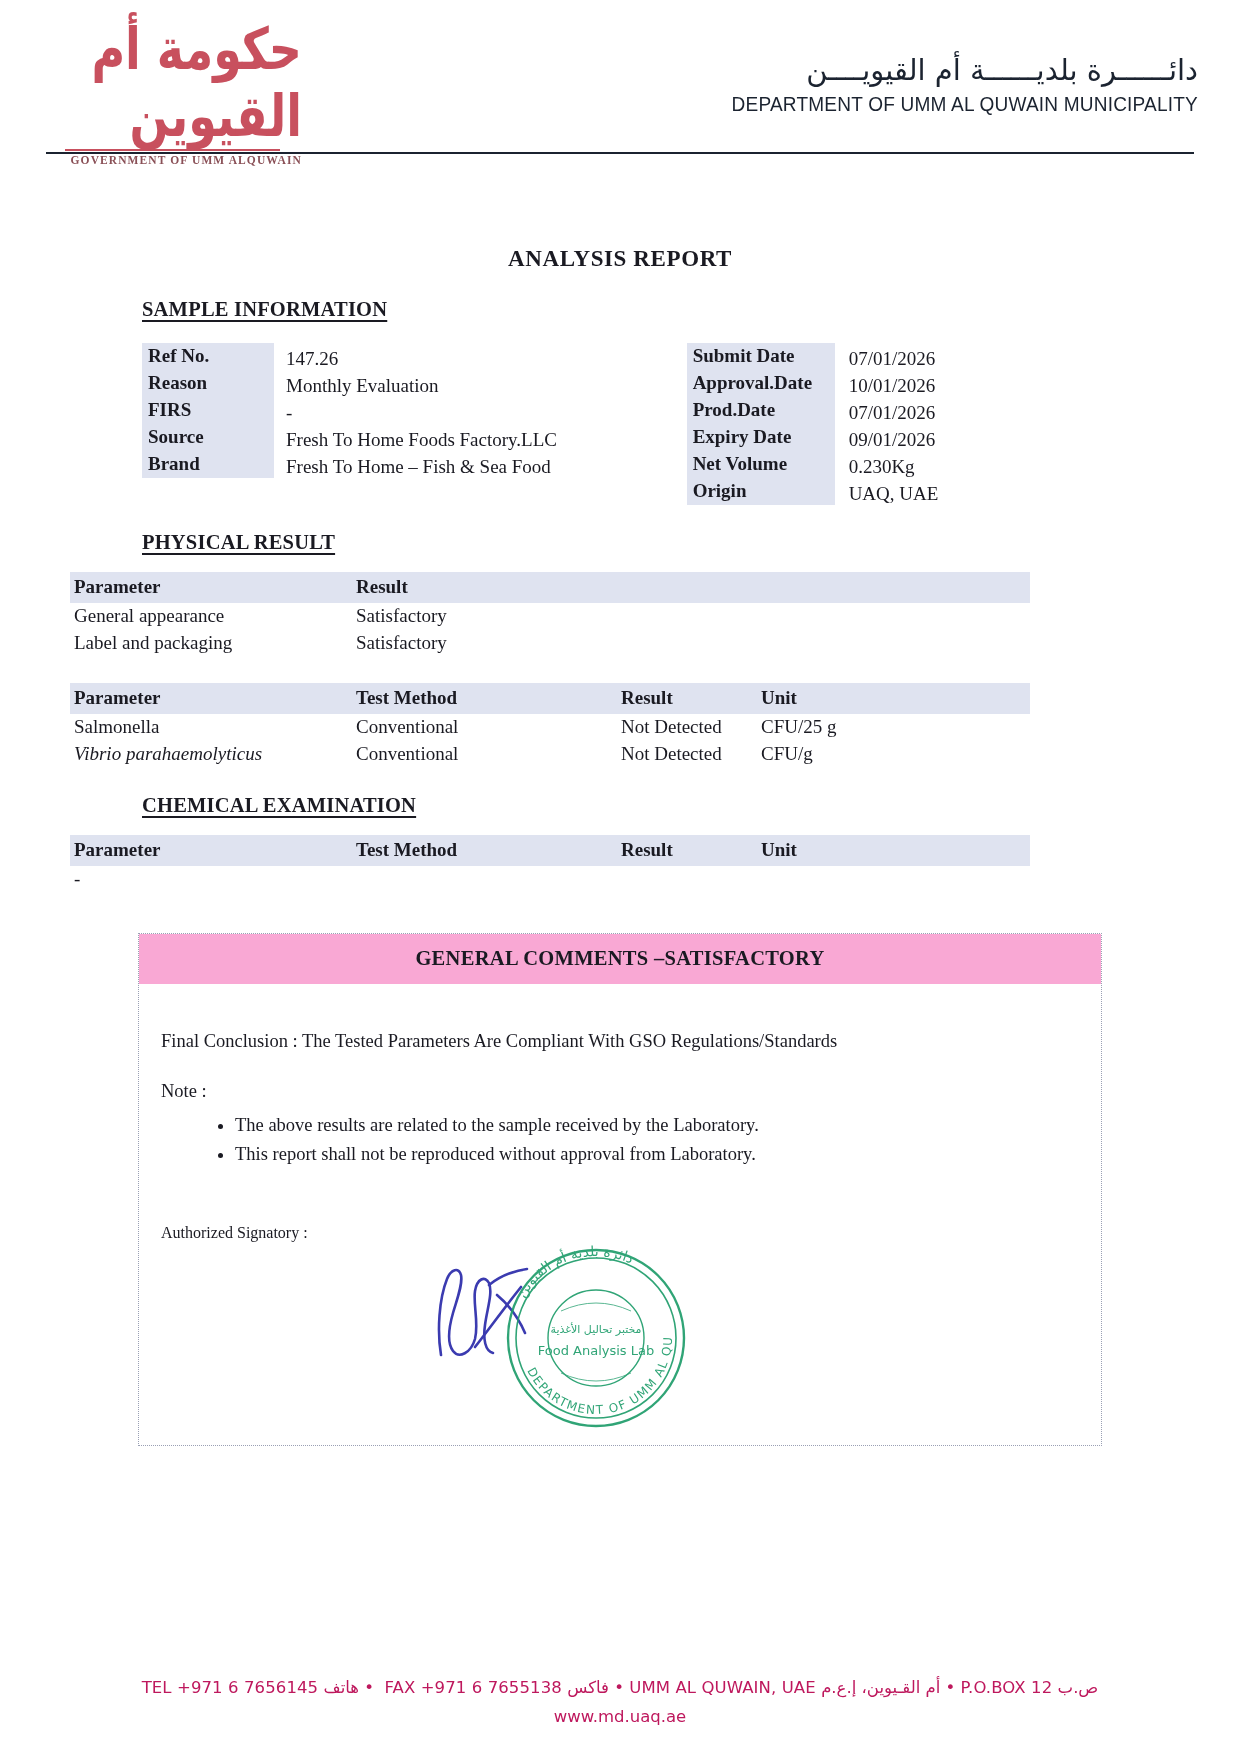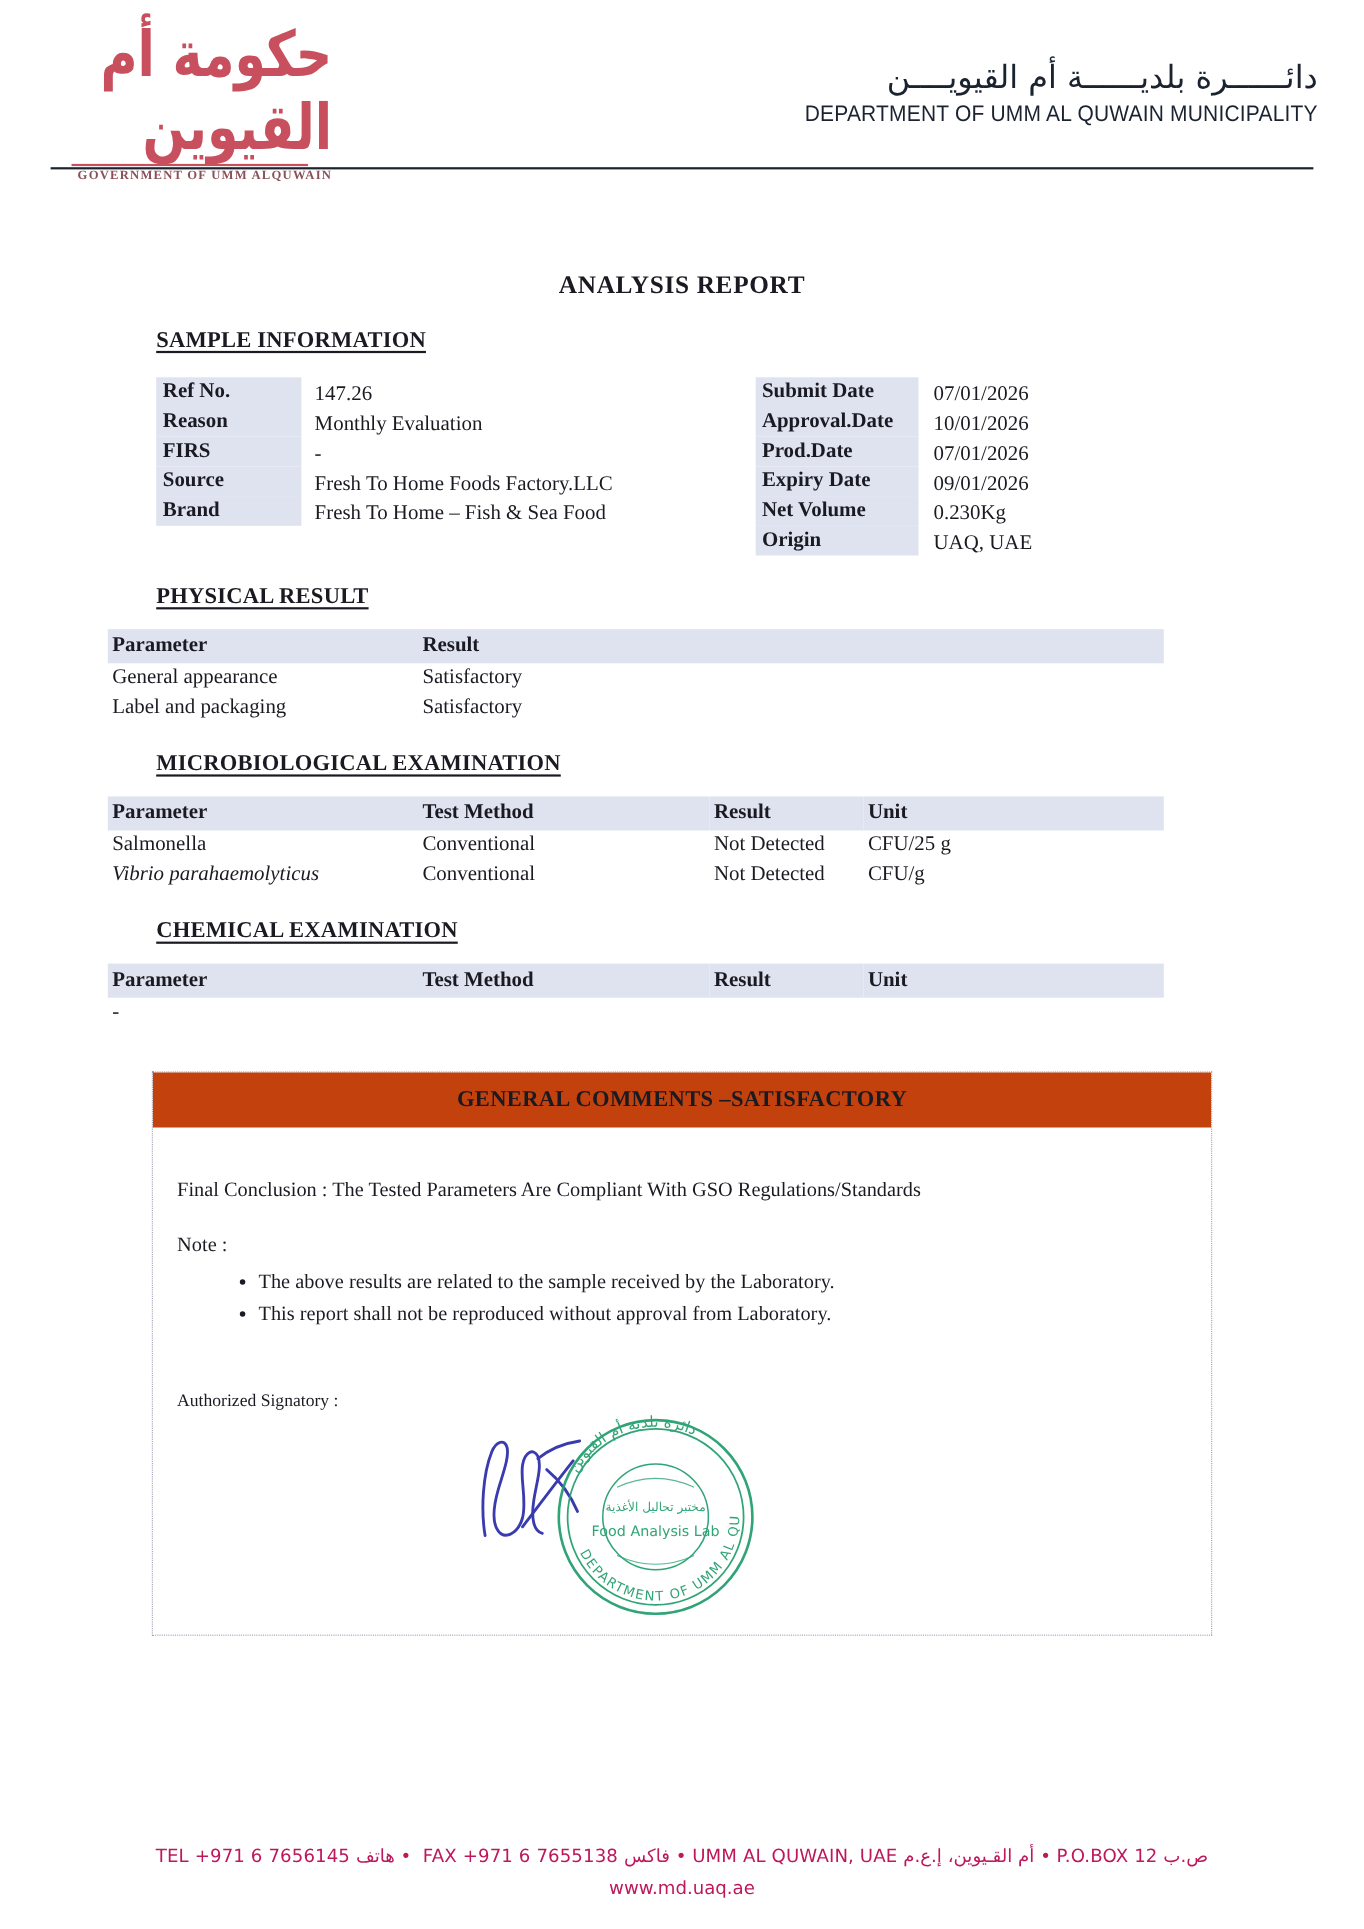--- a/index.html
+++ b/index.html
@@ -137,21 +137,21 @@
     font-size: 19px;
     padding-left: 12px;
     line-height: 22px;
   }
   .si-col.right .si-value { padding-left: 14px; }
 
   
   .block { margin-top: 26px; }
   .tbl {
     margin-top: 18px;
-    margin-left: 98px;
+    margin-left: 70px;
     margin-right: 138px;
     border-collapse: collapse;
     width: calc(1240px - 142px - 138px);
     table-layout: fixed;
   }
   .tbl thead th {
     background: #dfe3f0;
     text-align: left;
     font-weight: bold;
     font-size: 19px;
@@ -176,21 +176,21 @@
   .tbl.chem col.c3 { width: 140px; }
 
   
   .comments-box {
     margin: 40px 138px 0 138px;
     border: 1px dotted #9aa0b4;
     position: relative;
     min-height: 470px;
   }
   .comments-title {
-    background: #c2410c;
+    background: #f9a8d4;
     text-align: center;
     font-weight: bold;
     font-size: 20.5px;
     letter-spacing: 0.3px;
     padding: 13px 0 14px 0;
   }
   .comments-body {
     padding: 44px 22px 0 22px;
     font-size: 18.5px;
     line-height: 1.5;
@@ -346,21 +346,20 @@
         </tr>
         <tr>
           <td>Label and packaging</td>
           <td>Satisfactory</td>
         </tr>
       </tbody>
     </table>
   </div>
 
   <div class="block">
-    <div class="section-head">MICROBIOLOGICAL EXAMINATION</div>
 
     <table class="tbl micro">
       <colgroup>
           <col class="c1">
           <col class="c2">
           <col class="c3">
           <col>
         </colgroup>
       <thead>
         <tr>

